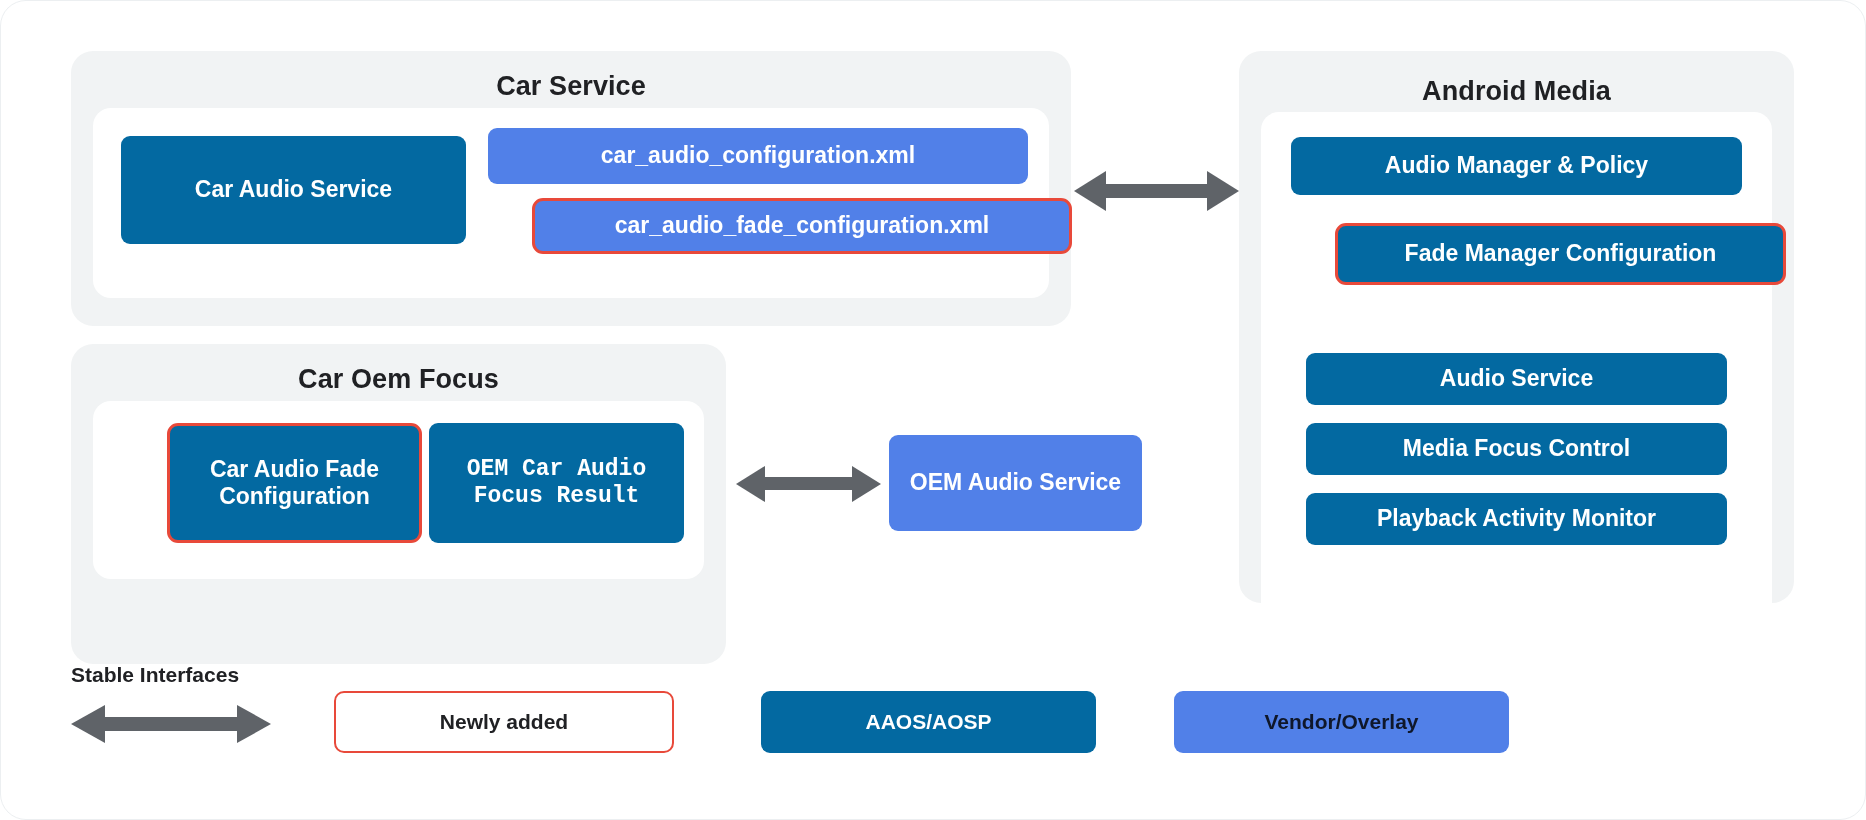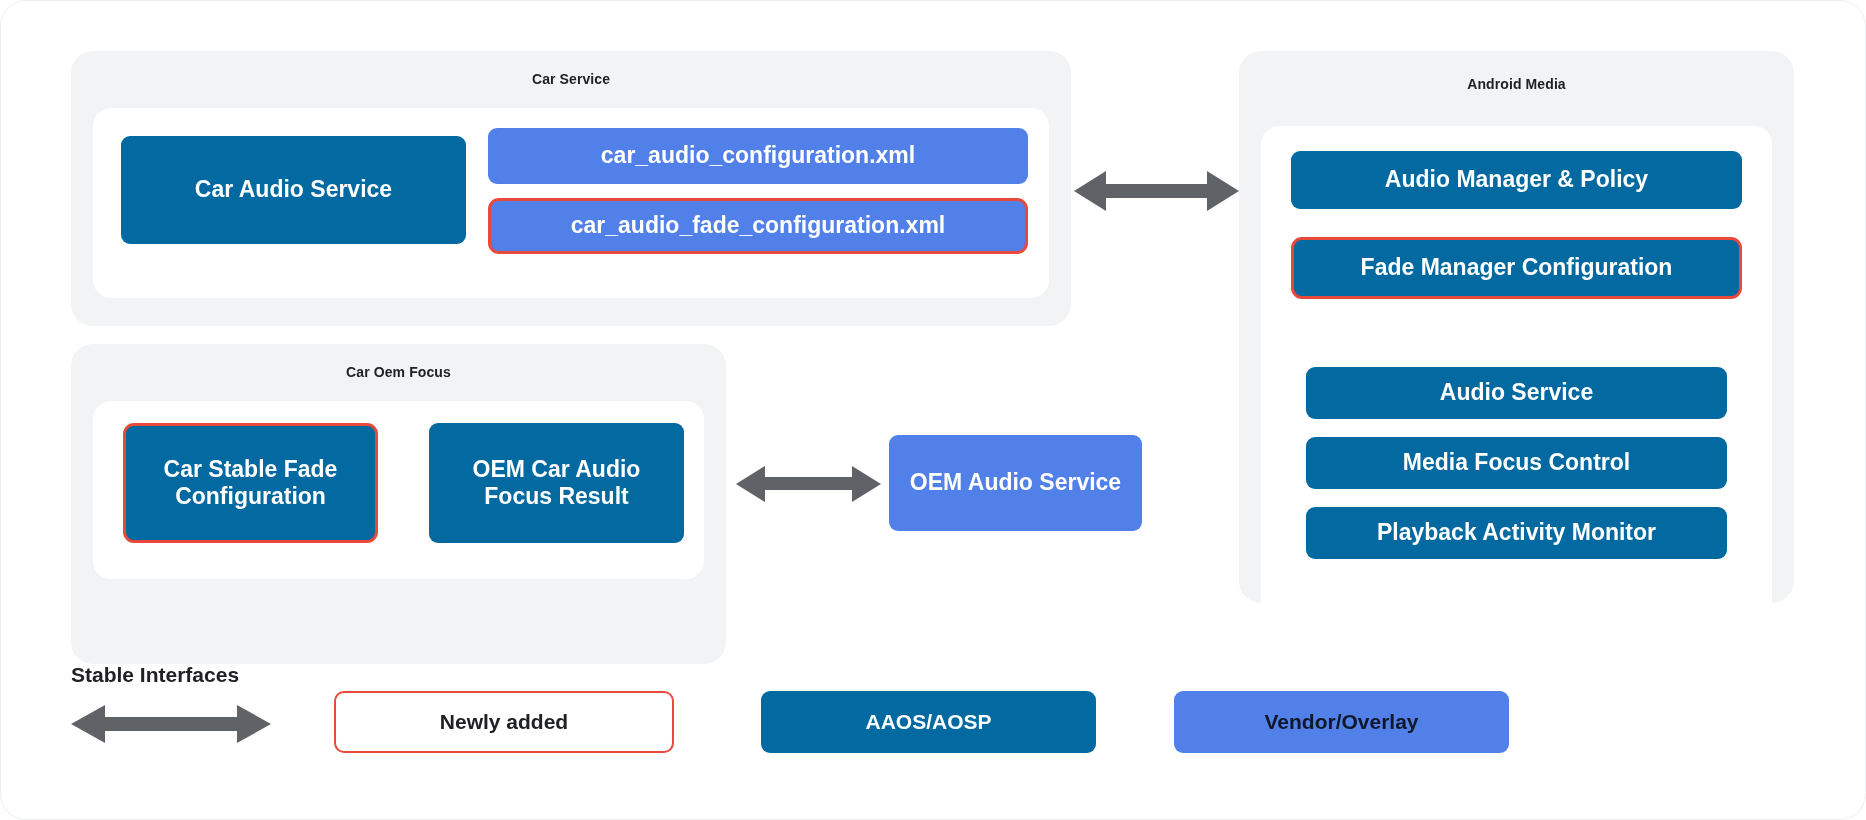--- a/index.html
+++ b/index.html
@@ -20,21 +20,21 @@
   
   .group {
     position: absolute;
     background: #f1f3f4;
     border-radius: 22px;
   }
   .group-title {
     position: absolute;
     left: 0; right: 0;
     text-align: center;
-    font-size: 14px;
+    font-size: 27px;
     font-weight: 700;
     color: #202124;
     letter-spacing: .1px;
   }
   
   .inner {
     position: absolute;
     background: #ffffff;
     border-radius: 18px;
   }
@@ -51,20 +51,21 @@
     font-weight: 700;
     color: #ffffff;
     line-height: 1.18;
     padding: 4px 12px;
   }
   .green  { background: #0369a1; }
   .blue   { background: #5180e8; }
   .outlined {
     border: 3px solid #e8493a;
     border-radius: 11px;
+    margin-left: 44px;
   }
 
   
   .arrow { position: absolute; }
 
   
   .legend-label {
     position: absolute;
     font-size: 21px;
     font-weight: 700;
@@ -109,32 +110,32 @@
         <span>car_audio_fade_configuration.xml</span>
       </div>
     </div>
   </div>
 
   <div class="group" style="left:70px; top:343px; width:655px; height:320px;">
     <div class="group-title" style="top:20px;">Car Oem Focus</div>
     <div class="inner" style="left:22px; top:57px; width:611px; height:178px;">
 
       <div class="node green outlined" style="left:30px; top:22px; width:255px; height:120px;">
-        <span>Car Stable Fade Configuration</span>
+        <span>Car Audio Fade Configuration</span>
       </div>
 
-      <div class="node green" style="left:336px; top:22px; width:255px; height:120px;">
+      <div class="node green" style="left:336px; top:22px; width:255px; height:120px;font-family:Liberation Mono, monospace;">
         <span>OEM Car Audio Focus Result</span>
       </div>
     </div>
   </div>
 
   <div class="group" style="left:1238px; top:50px; width:555px; height:552px;">
     <div class="group-title" style="top:25px;">Android Media</div>
-    <div class="inner" style="left:22px; top:75px; width:511px; height:529px;text-decoration:underline;">
+    <div class="inner" style="left:22px; top:61px; width:511px; height:529px;text-decoration:underline;">
 
       <div class="node green" style="left:30px; top:25px; width:451px; height:58px;">
         <span>Audio Manager &amp; Policy</span>
       </div>
 
       <div class="node green outlined" style="left:30px; top:111px; width:451px; height:62px;">
         <span>Fade Manager Configuration</span>
       </div>
 
       <div class="node green" style="left:45px; top:241px; width:421px; height:52px;">

